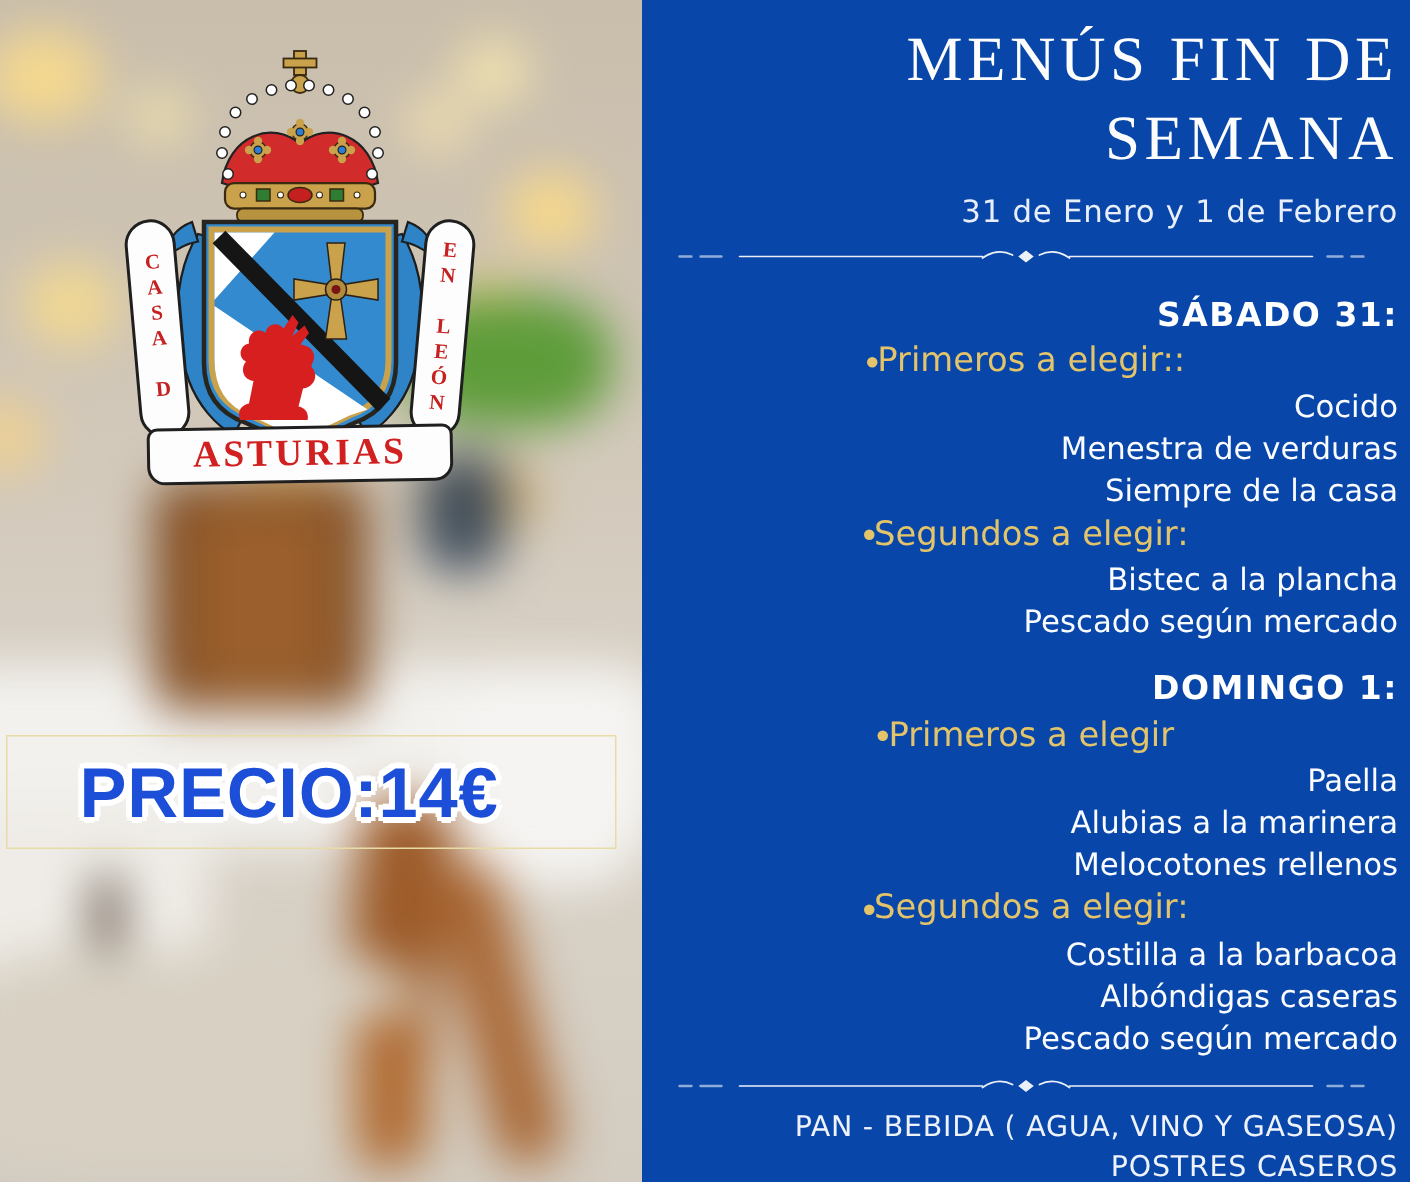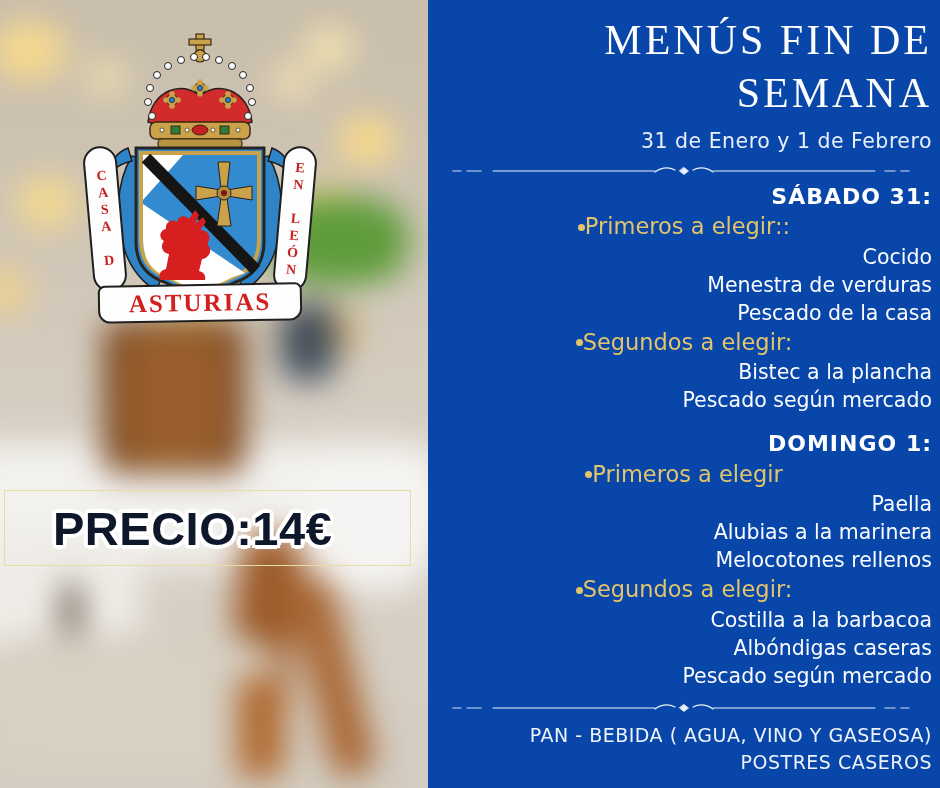--- a/index.html
+++ b/index.html
@@ -34,21 +34,21 @@
     font-size:25px;letter-spacing:2px;transform:rotate(-1deg);
   }
   
   .price-box{
     position:absolute;left:4px;top:490px;width:407px;height:76px;
     border:1.5px solid var(--frame-gold,#e8dca6);box-sizing:border-box;
   }
   .price-text{
     position:absolute;left:48px;top:50%;transform:translateY(-50%);
     font-family:"Liberation Sans",sans-serif;font-weight:900;font-size:47px;
-    letter-spacing:0.5px;color:#0f172a;white-space:nowrap;
+    letter-spacing:0.5px;color:#1d4ed8;white-space:nowrap;
     text-shadow:-3px -3px 0 #fff,3px -3px 0 #fff,-3px 3px 0 #fff,3px 3px 0 #fff,
       -4px 0 0 #fff,4px 0 0 #fff,0 -4px 0 #fff,0 4px 0 #fff;
   }
   .notes{position:absolute;left:28px;top:596px;width:382px;margin:0;padding:0;list-style:none;}
   .notes li{
     position:relative;padding-left:24px;margin-bottom:3px;
     font-size:21.5px;line-height:1.5;font-weight:700;color:#1d1d1d;
     text-shadow:-2px -2px 0 #fff,2px -2px 0 #fff,-2px 2px 0 #fff,2px 2px 0 #fff,
       -2.5px 0 0 #fff,2.5px 0 0 #fff,0 -2.5px 0 #fff,0 2.5px 0 #fff;
   }
@@ -60,21 +60,21 @@
   .right{
     flex:1;background:var(--panel-blue,#0847a9);color:#fff;text-align:right;
     padding:14px 8px 0;box-sizing:border-box;overflow:hidden;
   }
   .menu-title div{
     font-family:"Liberation Serif",serif;font-weight:400;color:#fdfdfd;
     font-size:42px;line-height:1.26;letter-spacing:3px;
   }
   .menu-date{margin-top:9px;font-size:20.5px;letter-spacing:0.5px;color:#e9effa;}
   .divider{display:block;margin:10px auto 0;}
-  .day-name{font-size:22px;font-weight:700;letter-spacing:1px;margin-top:4px;line-height:1.3;}
+  .day-name{font-size:22px;font-weight:700;letter-spacing:1px;margin-top:18px;line-height:1.3;}
   .menu-day + .menu-day{margin-top:16px;}
   .group-header{
     display:flex;align-items:center;justify-content:center;
     color:var(--accent-gold,#e3c46a);font-size:22.5px;line-height:1.3;margin:1px 0;
   }
   .gdot{width:7px;height:7px;border-radius:50%;background:var(--accent-gold,#e3c46a);flex:none;}
   .dish{font-size:20.5px;line-height:1.37;color:#fbfcff;}
   .menu-footer{margin-top:6px;font-size:19px;line-height:1.42;letter-spacing:0.5px;color:#eef2fb;}
 </style>
 </head>
@@ -231,21 +231,21 @@
 
     <div id="menu-days">
         <section class="menu-day">
           <div class="day-name">SÁBADO 31:</div>
           <div class="group-header">
             <span class="gdot"></span>
             <span>Primeros a elegir::</span>
           </div>
           <div class="dish">Cocido</div>
           <div class="dish">Menestra de verduras</div>
-          <div class="dish">Pescado de la casa</div>
+          <div class="dish">Siempre de la casa</div>
           <div class="group-header">
             <span class="gdot"></span>
             <span>Segundos a elegir:</span>
           </div>
           <div class="dish">Bistec a la plancha</div>
           <div class="dish">Pescado según mercado</div>
         </section>
         <section class="menu-day">
           <div class="day-name">DOMINGO 1:</div>
           <div class="group-header">

